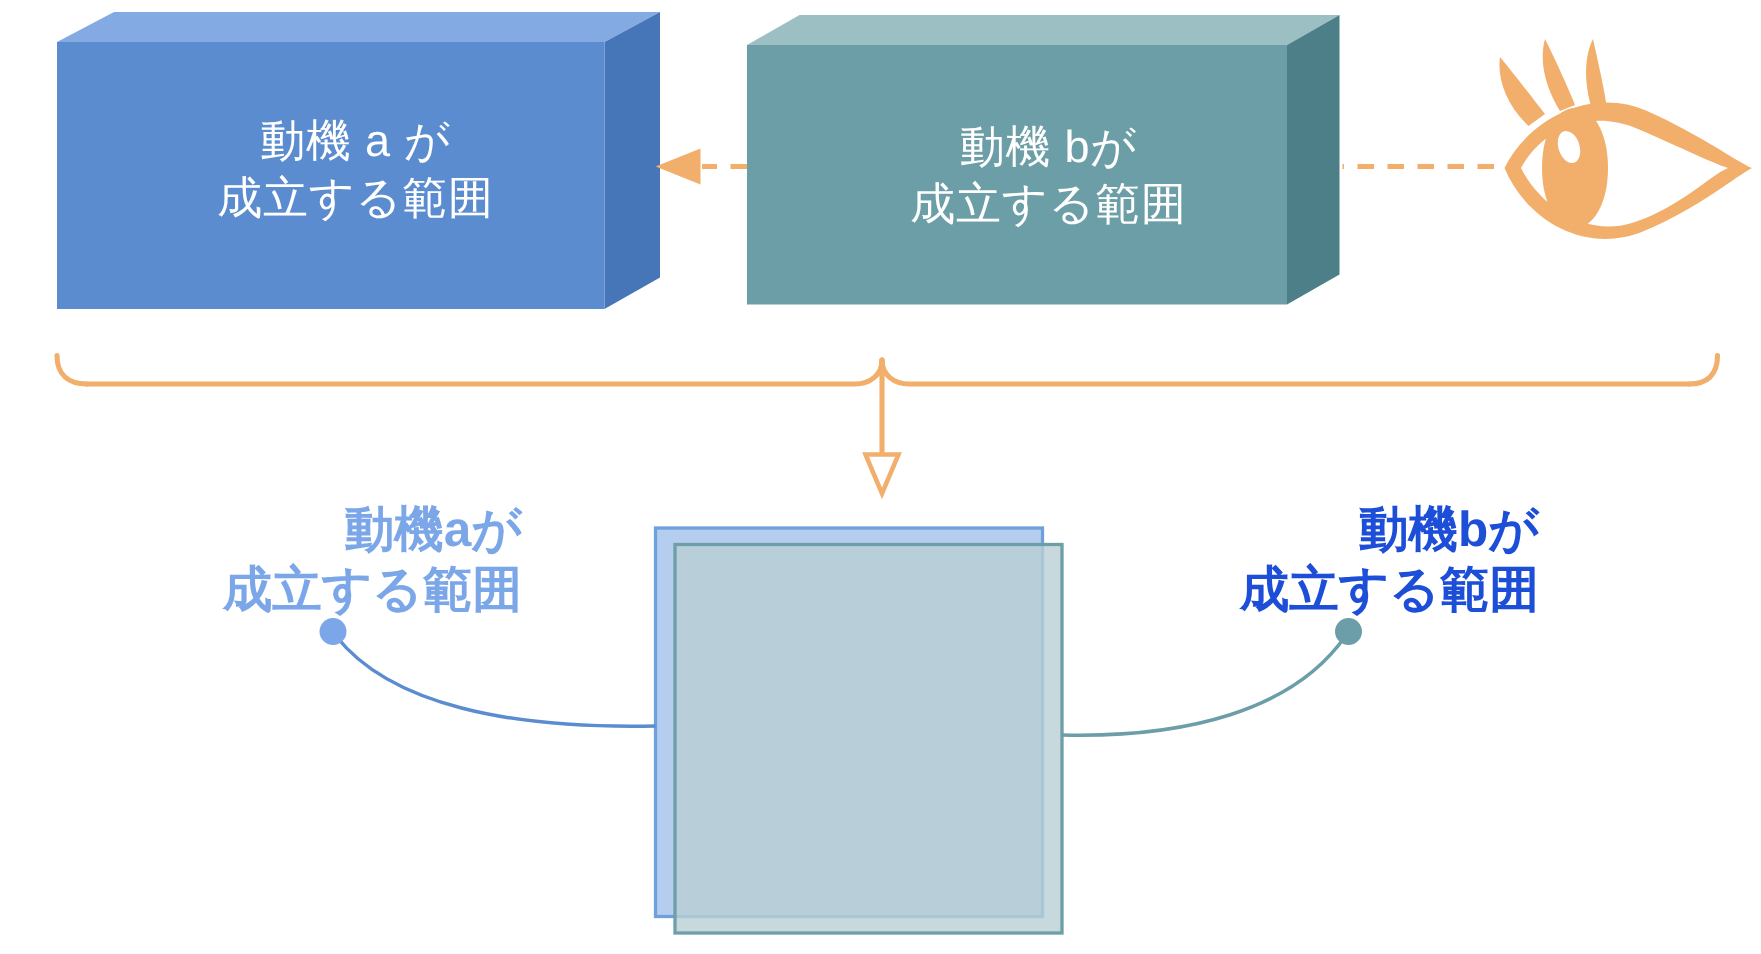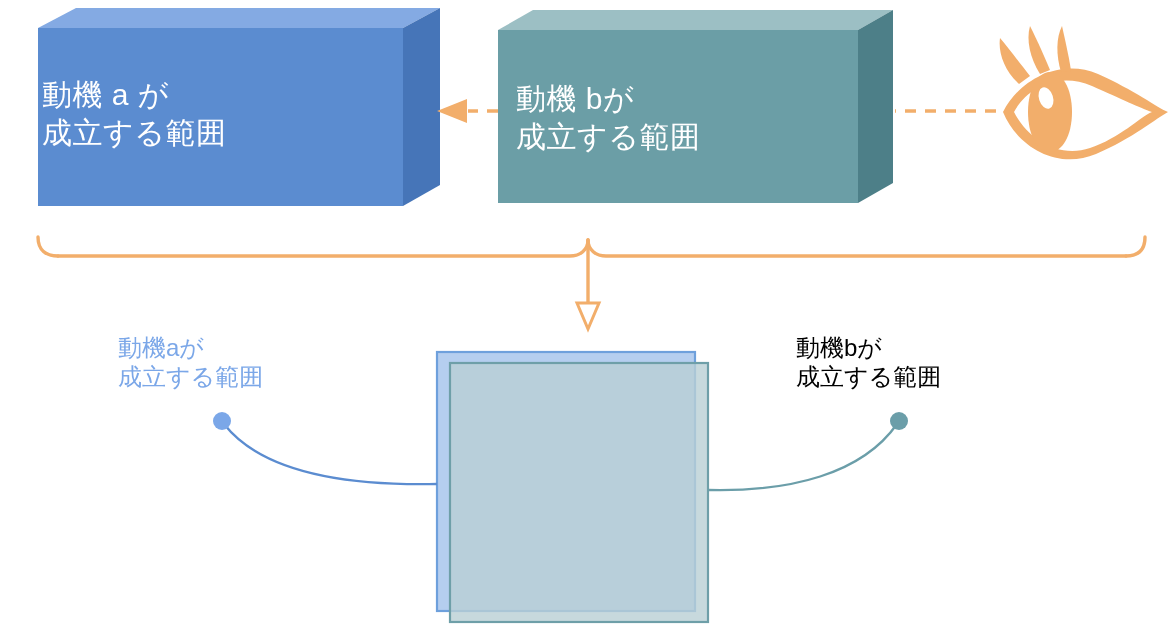--- a/index.html
+++ b/index.html
@@ -25,55 +25,55 @@
     left: 0; top: 0;
     width: 1174px;
     height: 636px;
   }
   
   .box-label {
     position: absolute;
     color: #ffffff;
     font-size: 30px;
     line-height: 1.26;
-    text-align: left;
+    text-align: center;
     white-space: pre;
     letter-spacing: 0.5px;
     font-weight: 400;
   }
   #box-a-label {
     left: 42px;
     top: 76px;
     width: 390px;
   }
   #box-b-label {
     left: 516px;
     top: 80px;
     width: 366px;
   }
   
   .callout-label {
     position: absolute;
-    font-size: 24px;
-    font-weight: normal;
+    font-size: 33px;
+    font-weight: bold;
     line-height: 1.22;
-    text-align: left;
+    text-align: right;
     white-space: pre;
   }
   #label-a {
     left: 118px;
     top: 333px;
     width: 230px;
     color: #7BA7E8;
   }
   #label-b {
     left: 796px;
     top: 333px;
     width: 230px;
-    color: #000000;
+    color: #1d4ed8;
   }
 </style>
 </head>
 <body>
 
 <div id="canvas">
 
   <svg class="svg-layer" viewBox="0 0 1174 636">
 
     <g>

